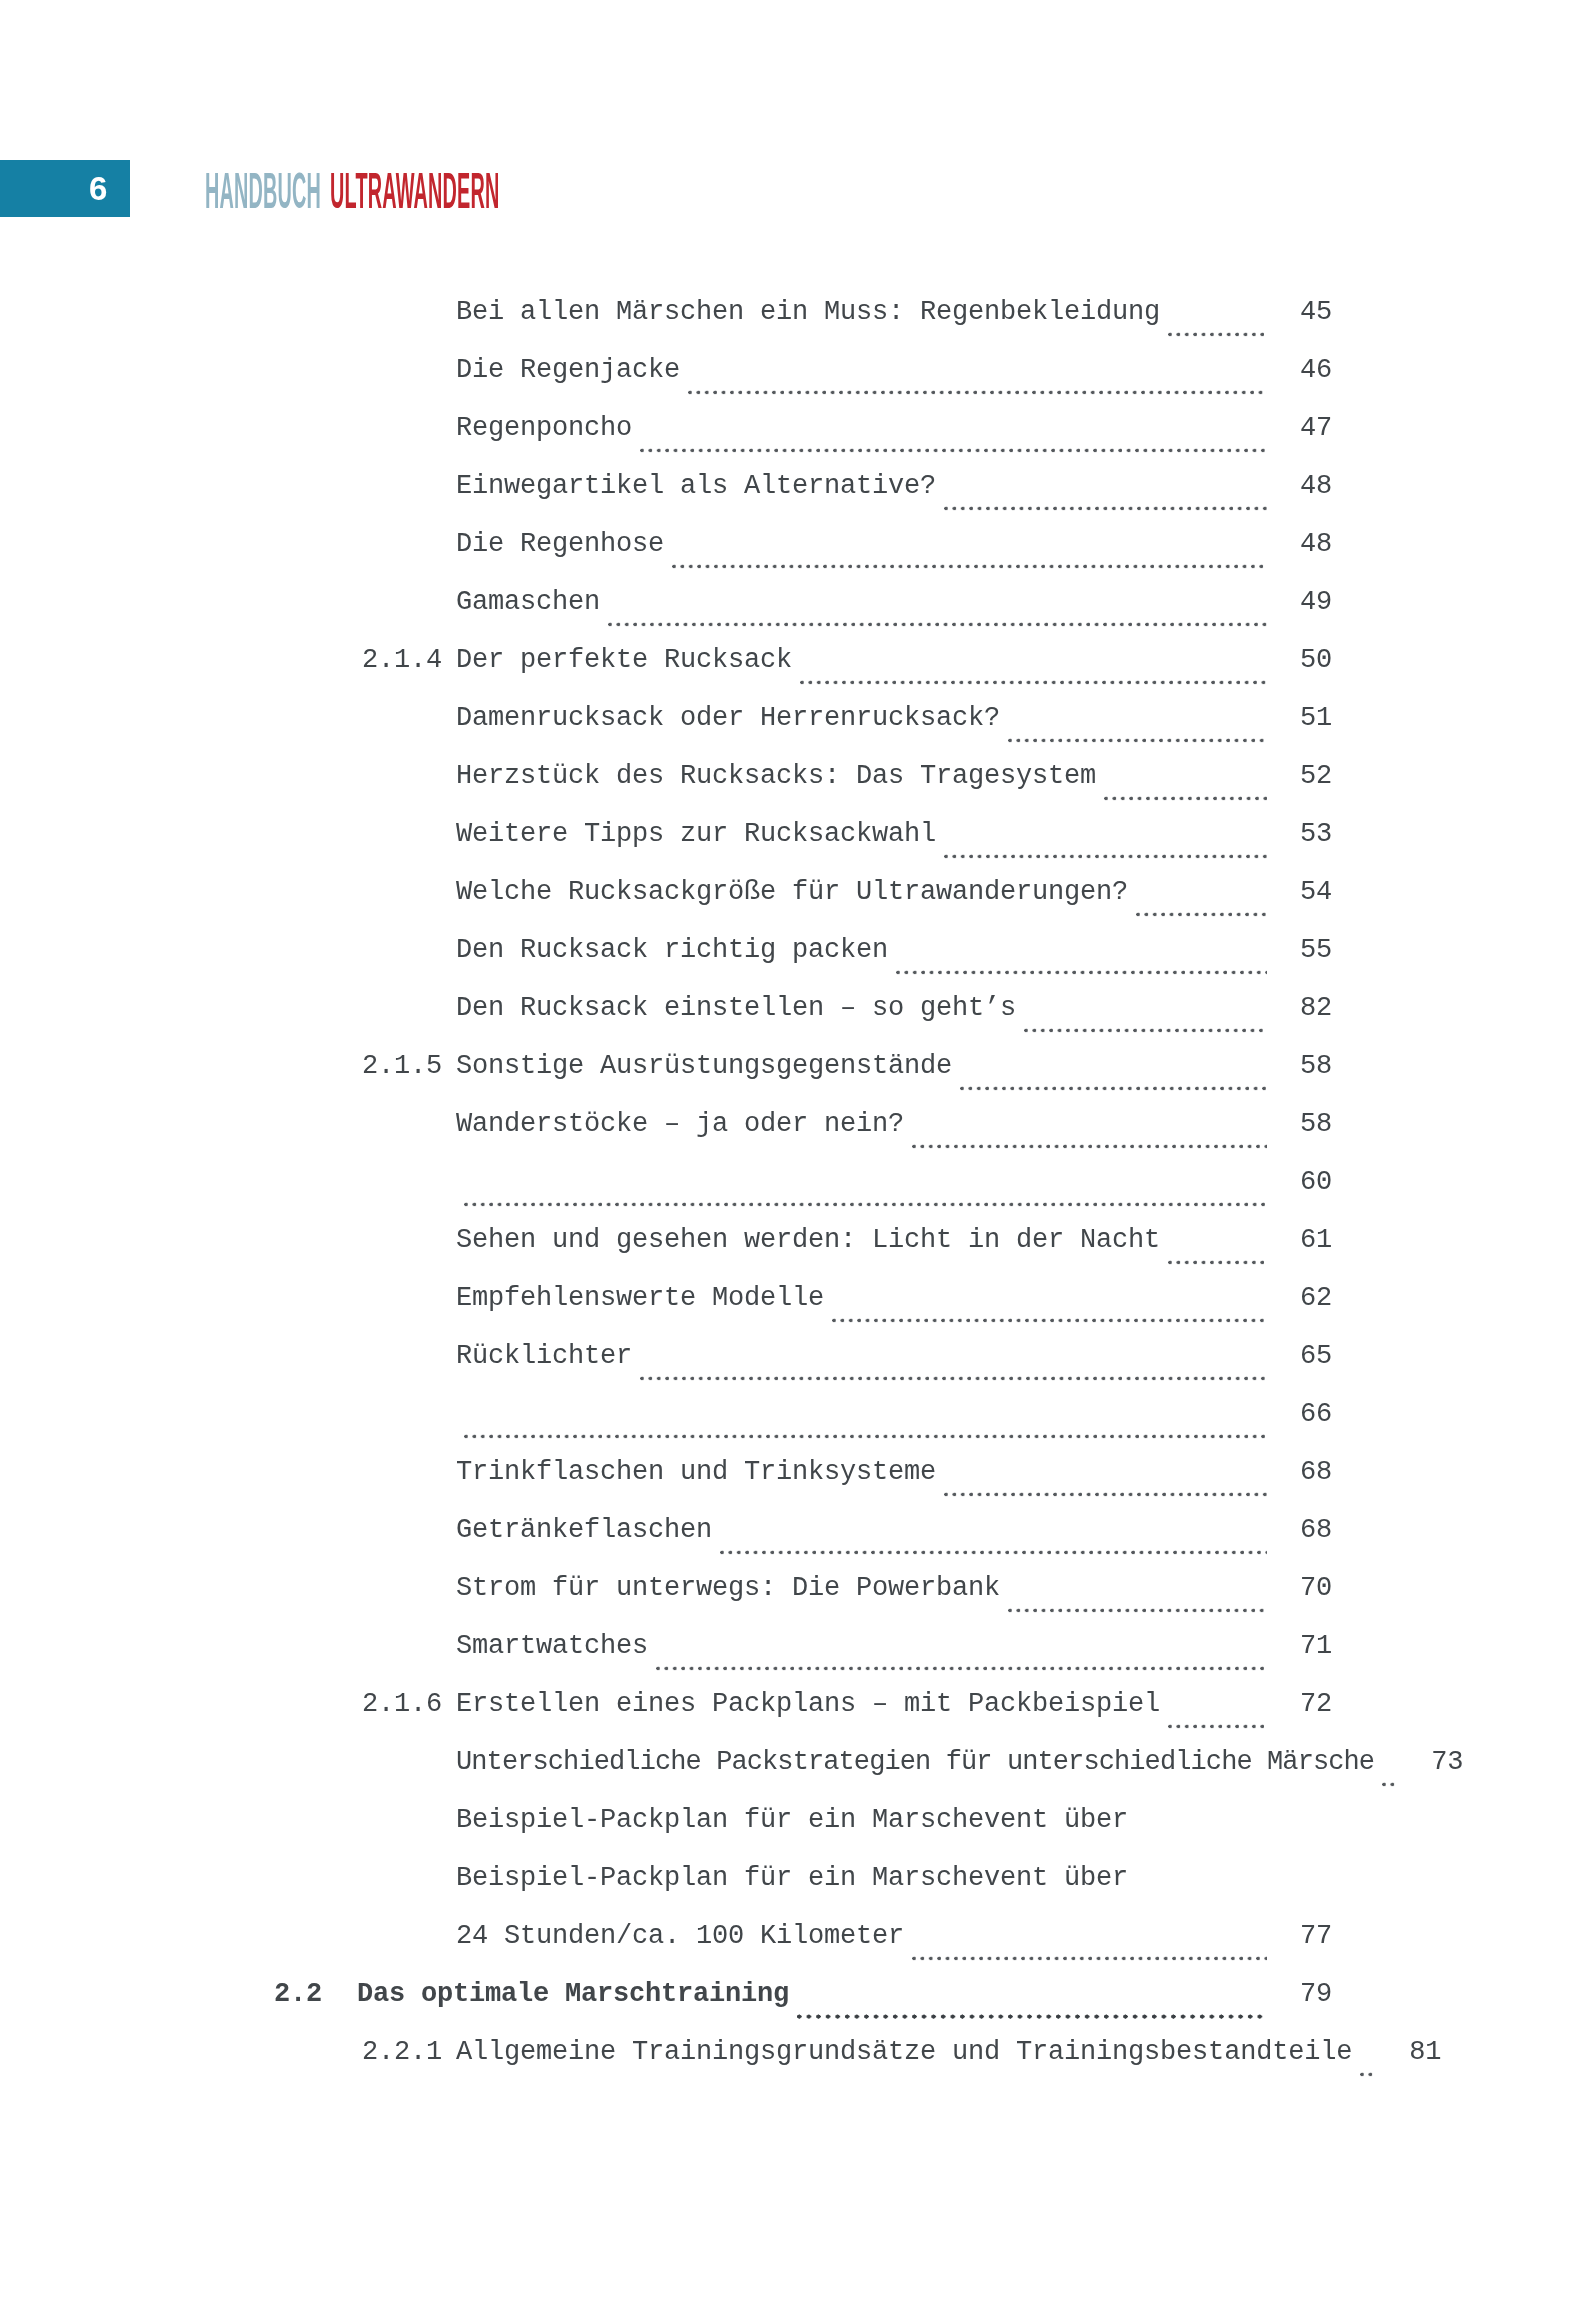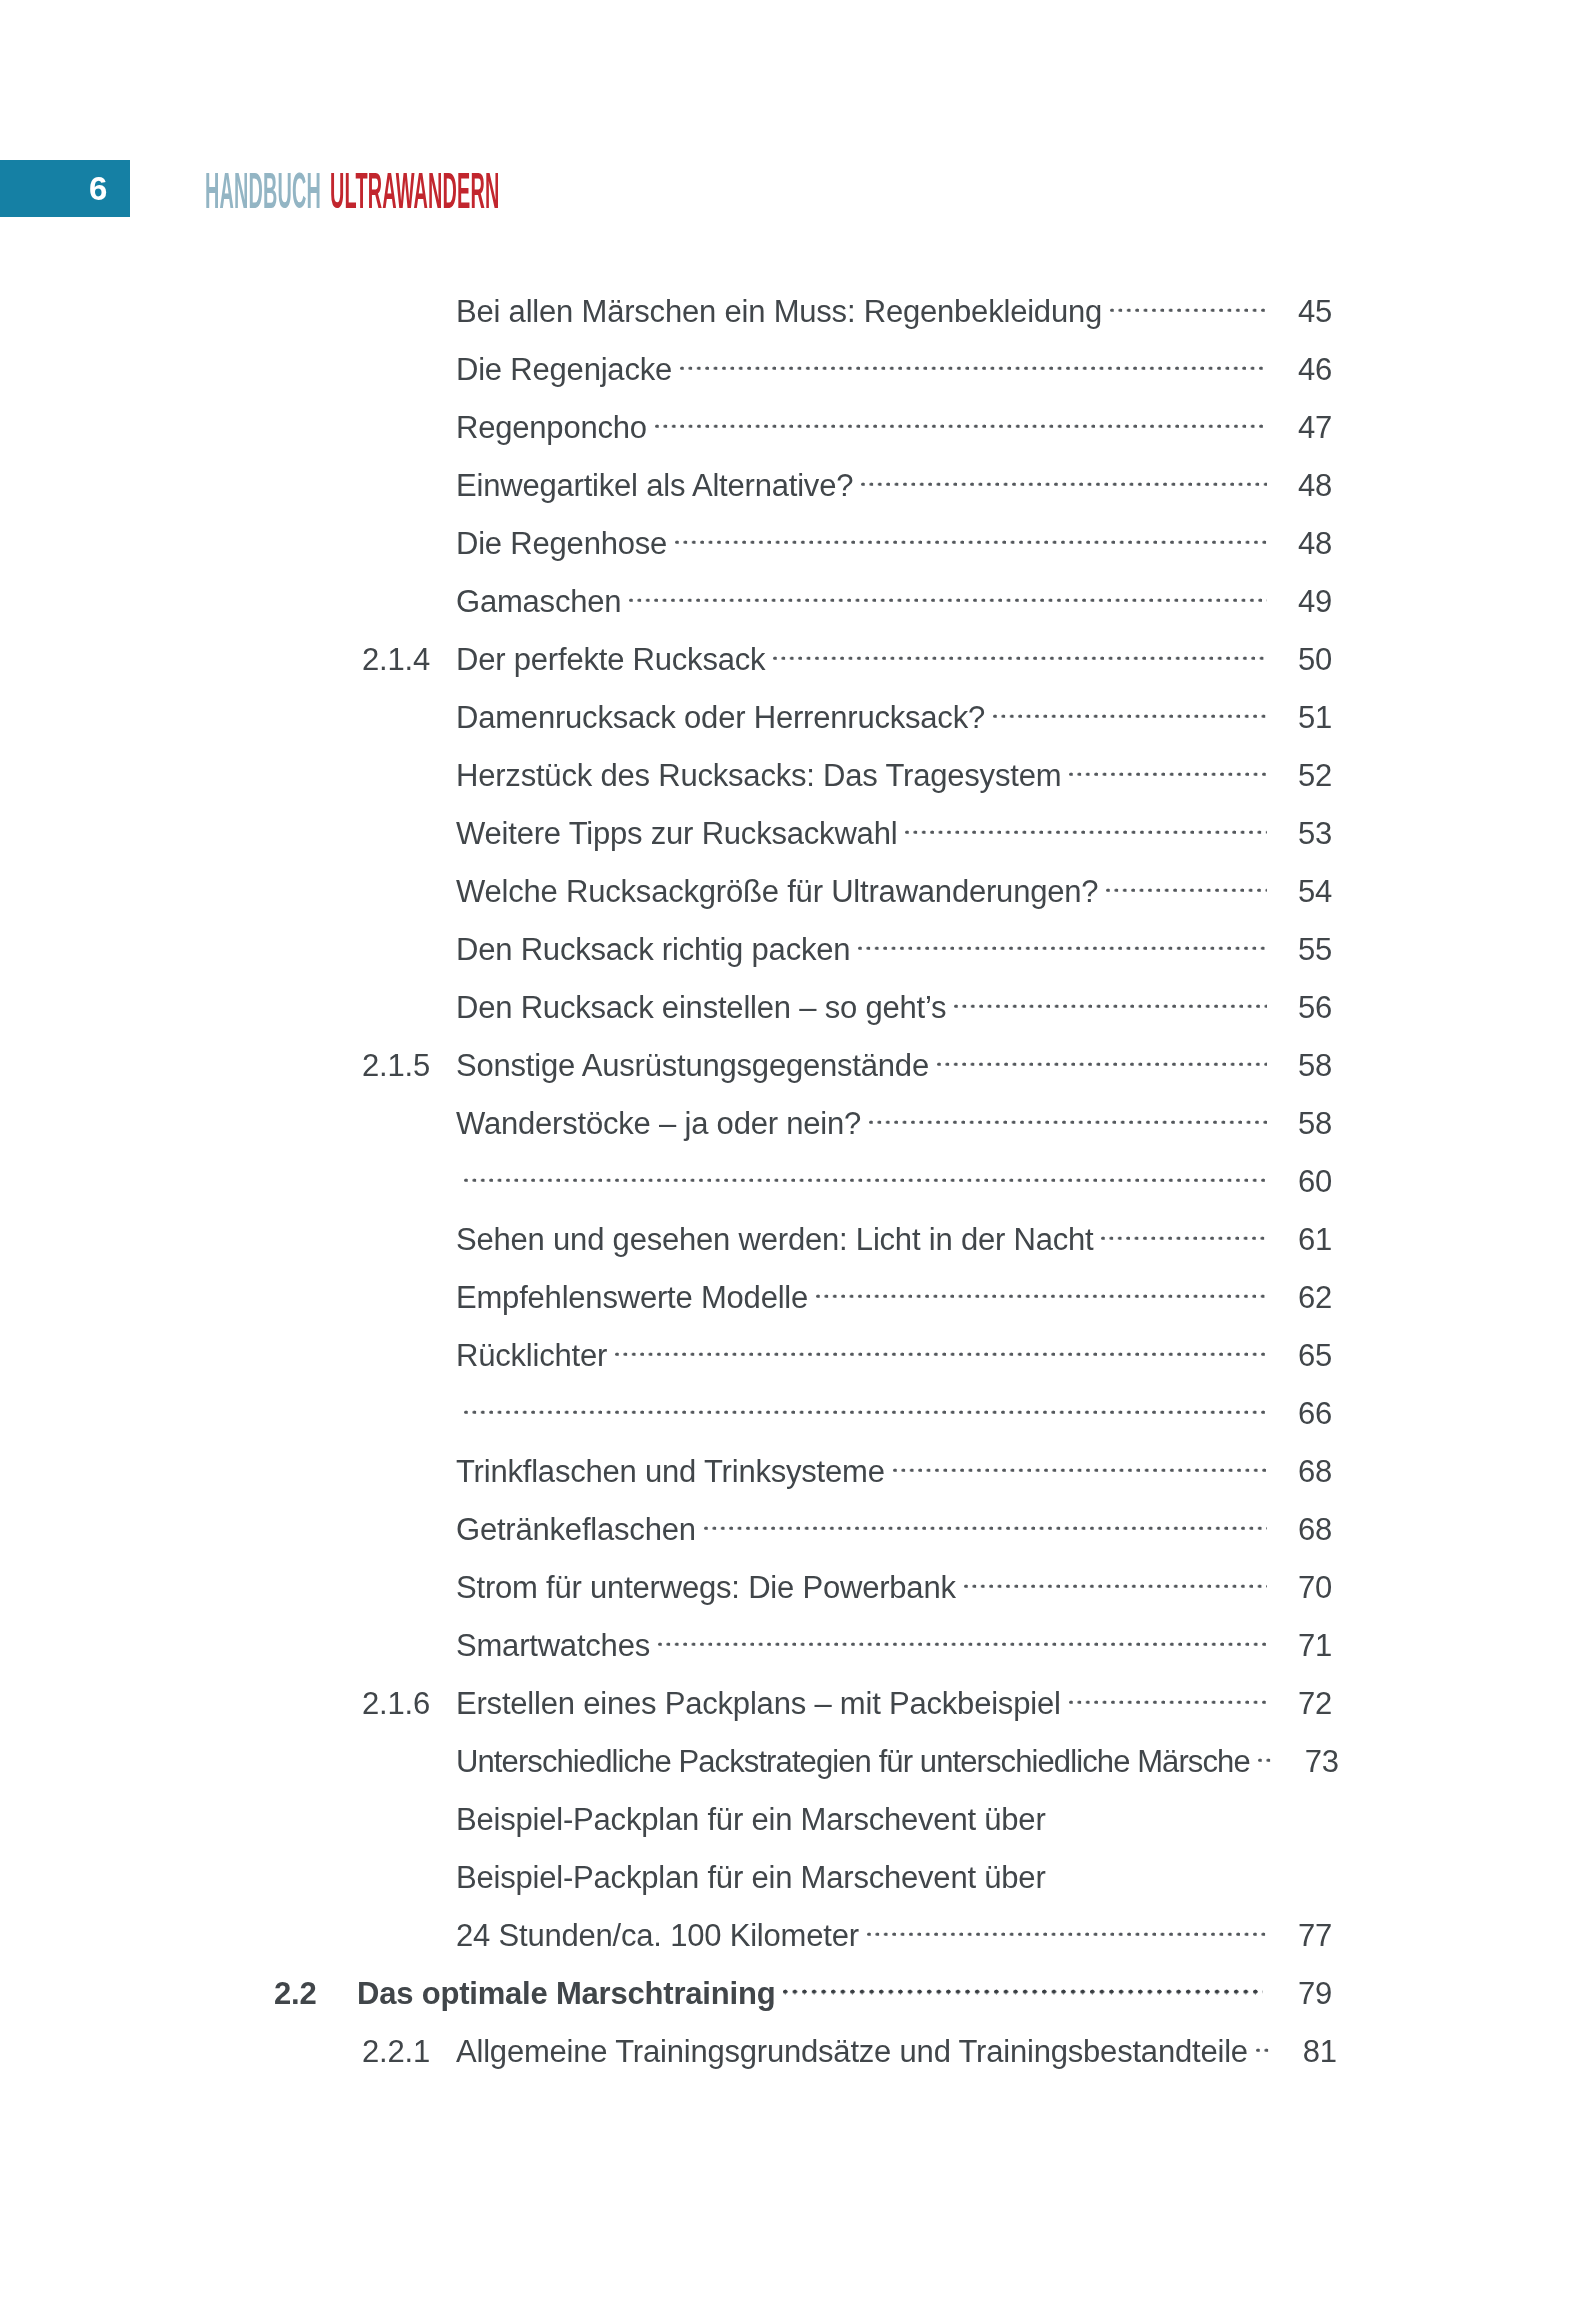--- a/index.html
+++ b/index.html
@@ -33,25 +33,26 @@
     transform:scale(0.62,1.55);
     transform-origin:left top;
     line-height:1;
   }
   .book-title .t1{color:var(--muted-blue,#93b5c4);}
   .book-title .t2{color:var(--brand-red,#c2262e); margin-left:5.3px;}
 
   
   .toc{position:absolute; left:0; top:283px; right:0;}
   .row{
-    display:flex; align-items:center;
+    display:flex; align-items:flex-end;
     height:58px; line-height:58px;
     padding-right:262px; box-sizing:border-box;
-    font-size:31px; letter-spacing:-0.2px;
+    font-size:27px; letter-spacing:-0.2px;
     white-space:nowrap;
+    font-family:Liberation Mono, monospace;
   }
   .row.sub{padding-left:456px;}
   .row.s3{padding-left:362px;}
   .row.s2{padding-left:274px;}
   .row .num{flex:none;}
   .row.s3 .num{width:94px;}
   .row.s2 .num{width:83px;}
   .row .title{flex:0 0 auto;}
   .row.tight .title{letter-spacing:-0.9px;}
   .leader{
@@ -167,21 +168,21 @@
 
     <span class="title">Den Rucksack richtig packen</span>
     <span class="leader"></span>
     <span class="pg">55</span>
   </div>
 
   <div class="row sub">
 
     <span class="title">Den Rucksack einstellen – so geht’s</span>
     <span class="leader"></span>
-    <span class="pg">56</span>
+    <span class="pg">82</span>
   </div>
 
   <div class="row s3">
     <span class="num">2.1.5</span>
     <span class="title">Sonstige Ausrüstungsgegenstände</span>
     <span class="leader"></span>
     <span class="pg">58</span>
   </div>
 
   <div class="row sub">

